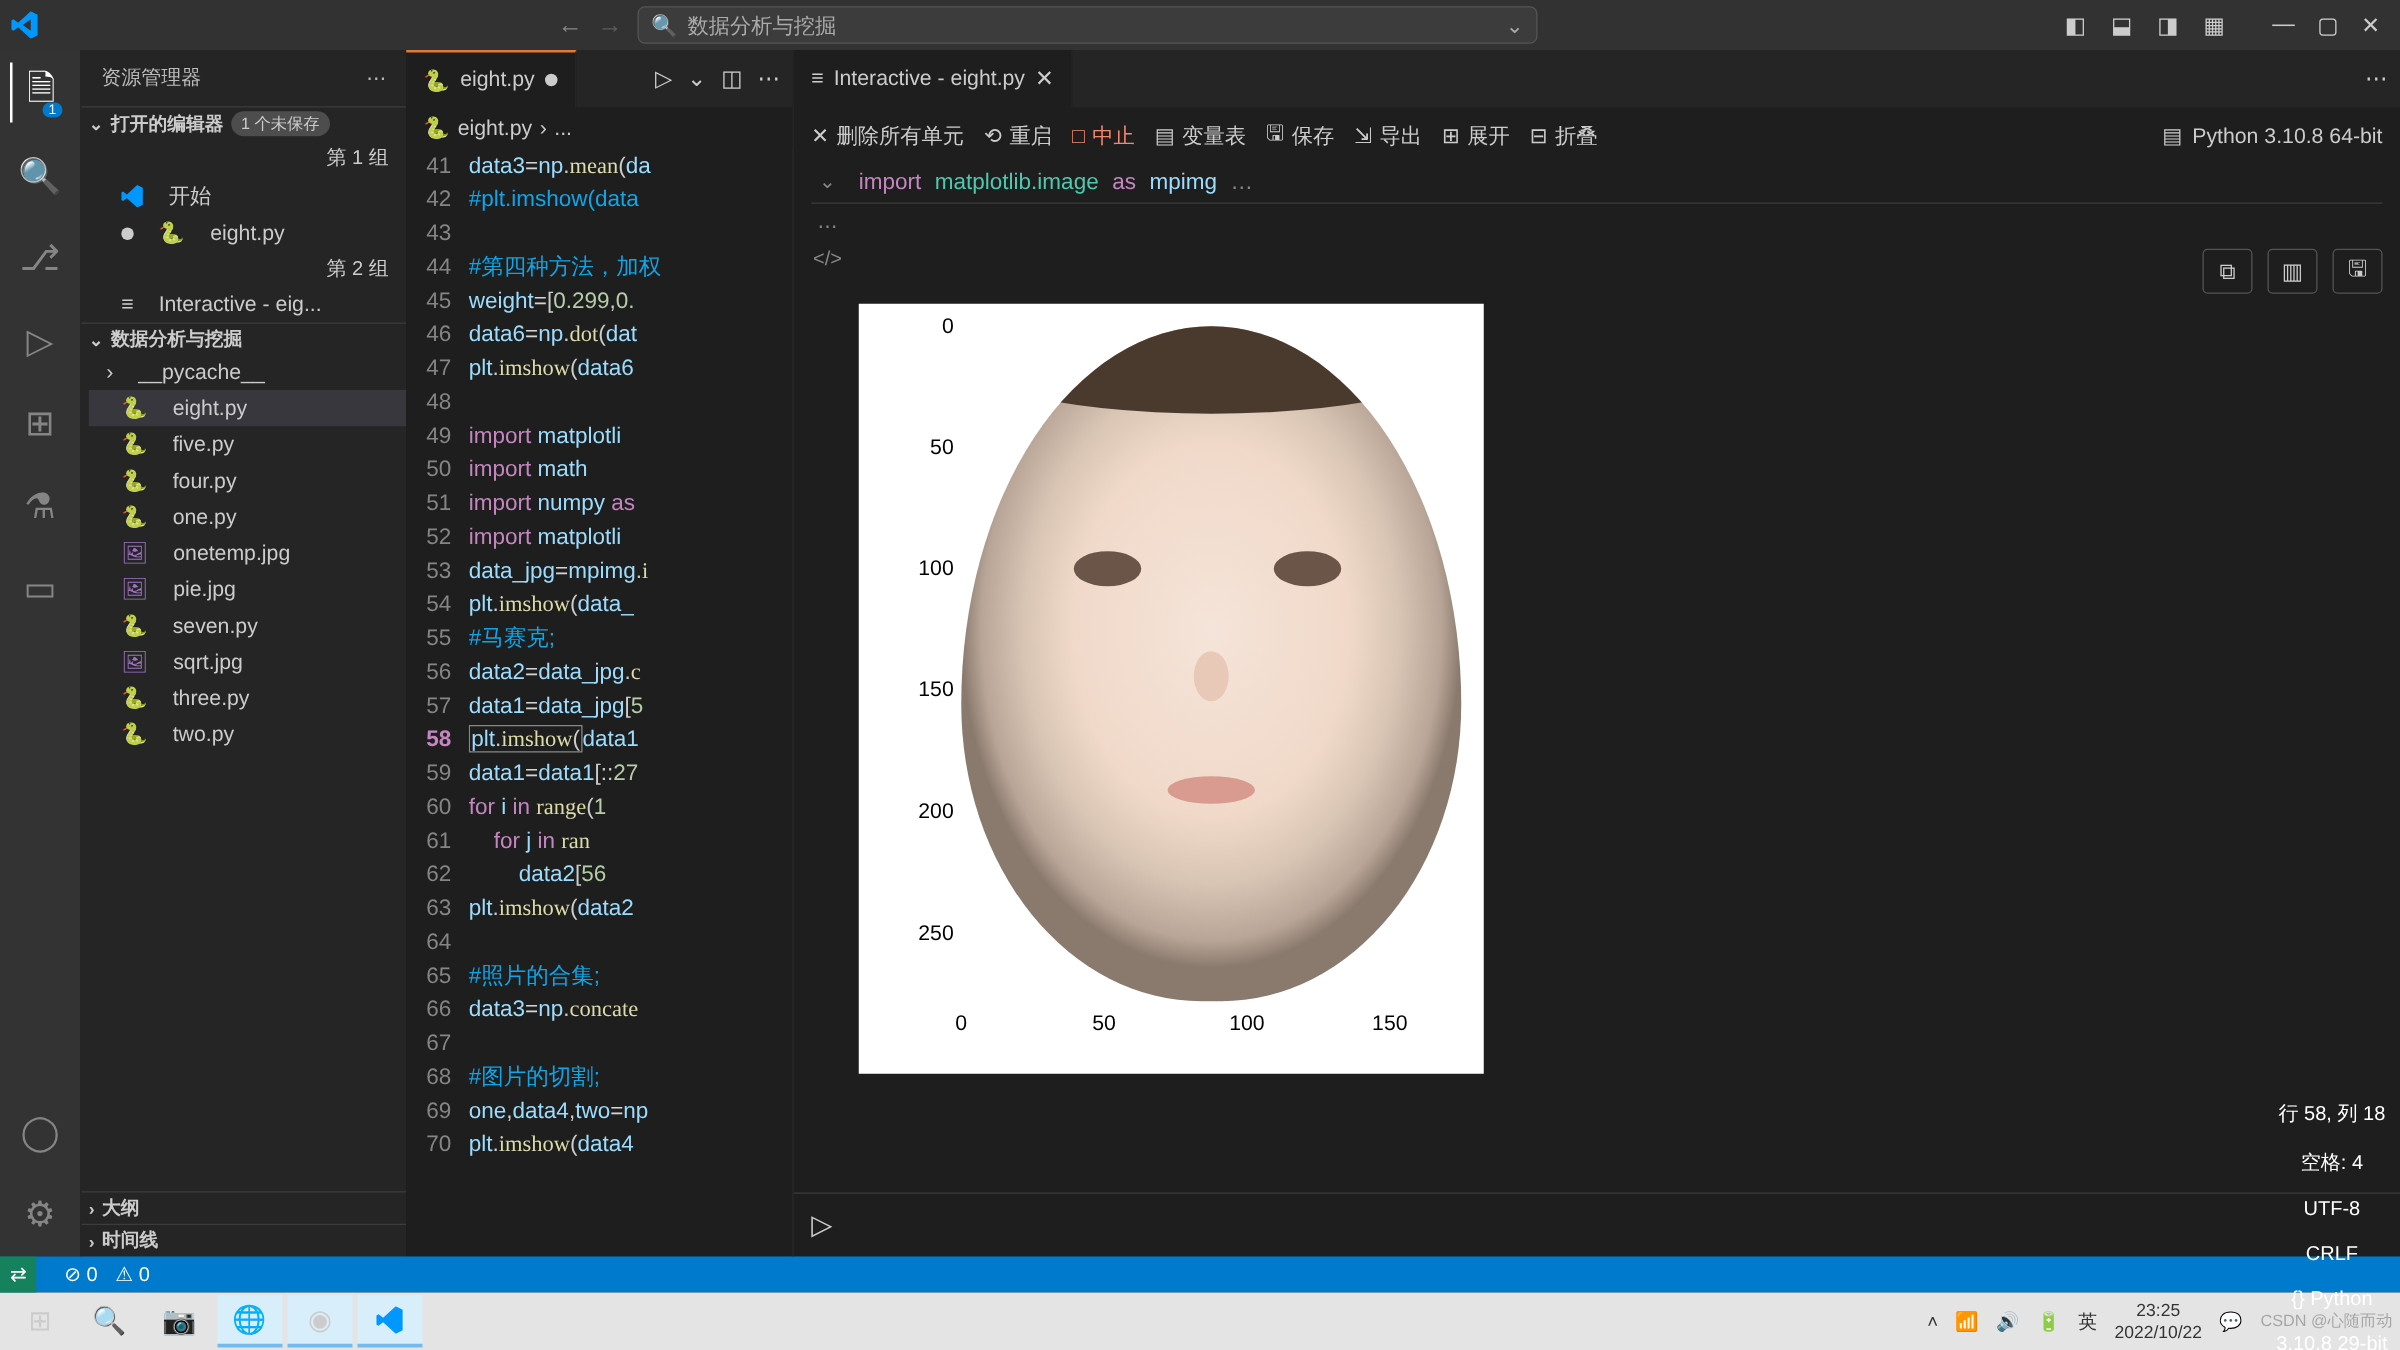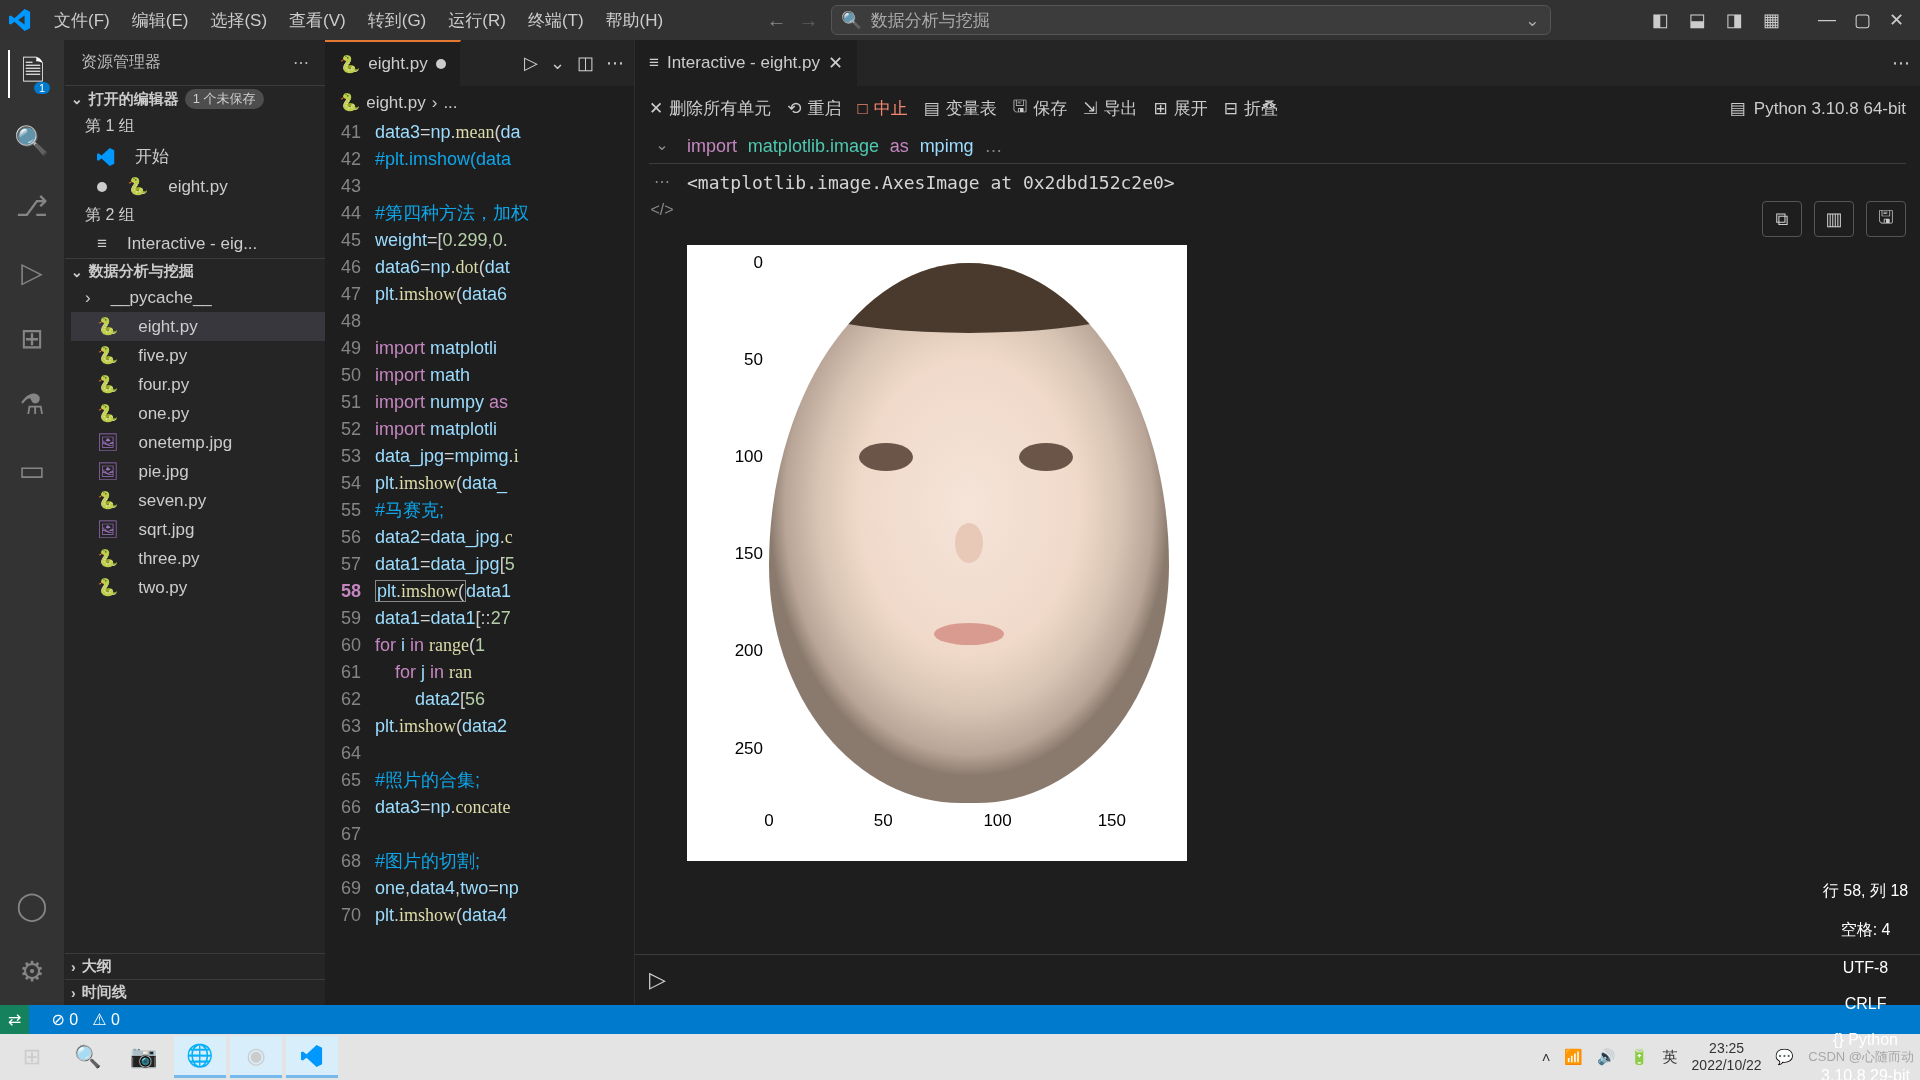--- a/index.html
+++ b/index.html
@@ -21,21 +21,21 @@
 .activitybar .act-icon { width: 48px; height: 48px; display: flex; align-items: center; justify-content: center; cursor: pointer; color: #858585; font-size: 28px; position: relative; }
 .activitybar .act-icon.active { color: #fff; border-left: 2px solid #fff; }
 .act-bottom { position: absolute; bottom: 10px; display: flex; flex-direction: column; gap: 18px; }
 .act-badge { position: absolute; bottom: 4px; right: 6px; background: #007acc; color: #fff; font-size: 11px; border-radius: 10px; padding: 0 5px; }
 .sidebar { width: 260px; background: #252526; display: flex; flex-direction: column; font-size: 17px; }
 .sidebar-title { padding: 12px 16px; display: flex; justify-content: space-between; align-items: center; color: #bbb; font-size: 16px; }
 .section-header { display: flex; align-items: center; gap: 6px; padding: 3px 6px; cursor: pointer; font-weight: bold; font-size: 15px; }
 .section-header .chev { font-size: 14px; }
 .badge-unsaved { background: #4d4d4d; padding: 1px 8px; border-radius: 10px; font-size: 13px; font-weight: normal; }
 .tree { padding-left: 6px; }
-.tree-group { padding: 4px 14px; color: #ccc; font-size: 16px; }
+.tree-group { padding: 4px 14px; color: #ccc; font-size: 16px; text-align: right; }
 .tree-item { display: flex; align-items: center; gap: 20px; padding: 4px 14px 4px 26px; cursor: pointer; font-size: 17px; }
 .tree-item.active { background: #37373d; }
 .tree-item .dot { width: 10px; height: 10px; border-radius: 50%; background: #ccc; }
 .tree-item svg, .file-icon { flex-shrink: 0; }
 .file-icon-py { color: #519aba; }
 .file-icon-img { color: #a074c4; }
 .section { border-top: 1px solid #3c3c3c; }
 .files-sec { flex: 1; overflow: auto; }
 .editor-area { flex: 1; display: flex; }
 .editor-group { display: flex; flex-direction: column; background: #1e1e1e; }
@@ -91,30 +91,20 @@
 </style>
 </head>
 <body>
 
 <div class="titlebar">
   <span class="logo">
     <svg width="22" height="22" viewBox="0 0 24 24">
         <path fill="#0098ff" d="M23 3l-6-3-11 10L2 7 0 8v8l2 1 4-3 11 10 6-3V3zm-6 14l-7-5 7-5v10z"></path>
       </svg>
   </span>
-  <div class="menus">
-      <span class="menu-item">文件(F)</span>
-      <span class="menu-item">编辑(E)</span>
-      <span class="menu-item">选择(S)</span>
-      <span class="menu-item">查看(V)</span>
-      <span class="menu-item">转到(G)</span>
-      <span class="menu-item">运行(R)</span>
-      <span class="menu-item">终端(T)</span>
-      <span class="menu-item">帮助(H)</span>
-    </div>
   <div class="titlebar-center">
     <div class="nav-arrows">
       <span>←</span>
       <span style="opacity:.5">→</span>
     </div>
     <div class="search-box">
       <span>🔍</span>
       <span>数据分析与挖掘</span>
       <span style="margin-left:auto">⌄</span>
     </div>
@@ -339,21 +329,20 @@
             </div>
           <div class="output-text">
             <span class="kw">import</span> <span class="cls">matplotlib.image</span> <span class="kw">as</span> <span class="id">mpimg</span> <span style="color:#888">…</span>
           </div>
         </div>
 
         <div class="int-row">
           <div class="row-gutter">
               <span>⋯</span>
             </div>
-          <div class="output-text">&lt;matplotlib.image.AxesImage at 0x2dbd152c2e0&gt;</div>
         </div>
 
         <div class="int-row">
           <div class="row-gutter">
               <span>&lt;/&gt;</span>
             </div>
           <div style="flex:1;display:flex;flex-direction:column;gap:8px">
             <div class="plot-actions">
               <div class="plot-act">⧉</div>
               <div class="plot-act">▥</div>

